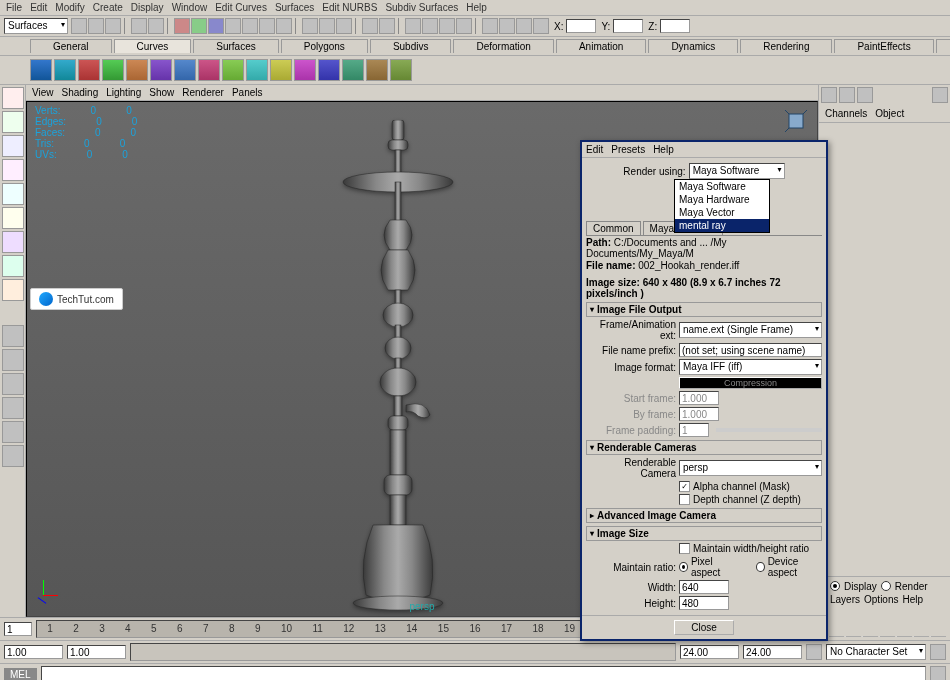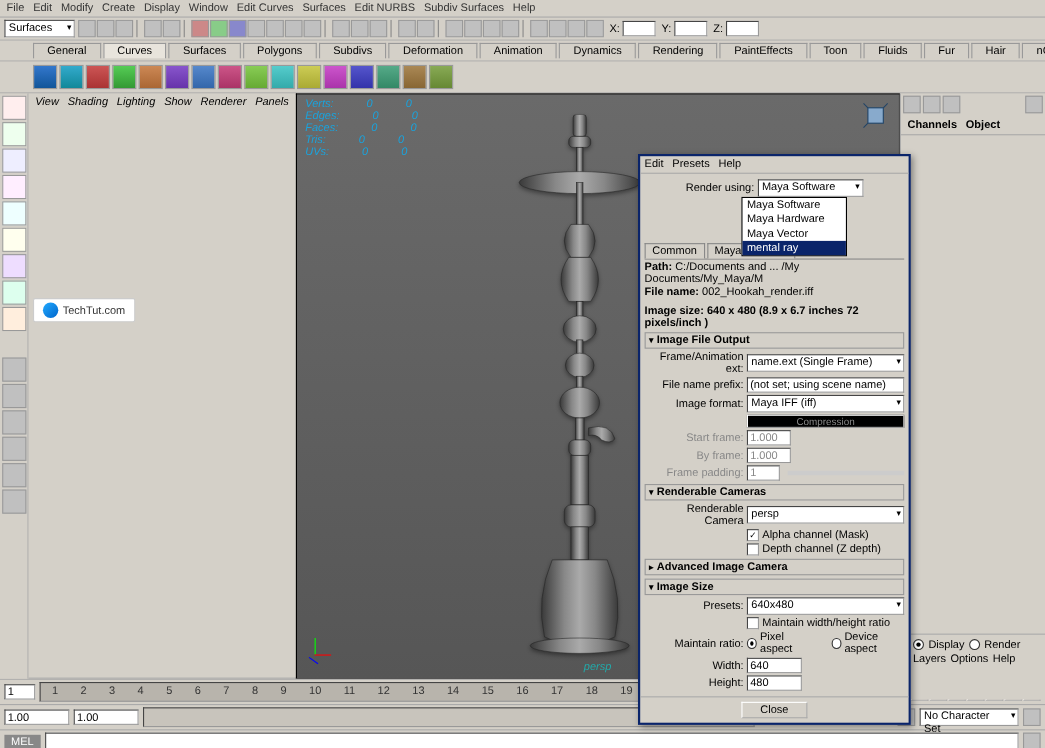--- a/index.html
+++ b/index.html
@@ -8,45 +8,45 @@
 .menubar span { cursor: default; color: #333; }
 .dropdown-row { display: flex; align-items: center; gap: 3px; padding: 2px 4px; border-bottom: 1px solid #aaa; }
 .combo { background: #fff; border: 1px inset #999; padding: 1px 14px 1px 3px; font-size: 10px; height: 16px; position: relative; }
 .combo::after { content: "▾"; position: absolute; right: 2px; top: 1px; font-size: 8px; }
 .toolbar-icons { display: flex; gap: 1px; align-items: center; flex-wrap: nowrap; overflow: hidden; }
 .ticon { width: 16px; height: 16px; background: #c0c0c0; border: 1px solid #999; display: inline-block; }
 .tsep { width: 4px; height: 16px; border-left: 1px solid #888; margin: 0 2px; }
 .coord-label { font-size: 10px; margin-left: 2px; }
 .coord-input { width: 30px; height: 14px; background: #fff; border: 1px inset #999; }
 .module-tabs { display: flex; gap: 2px; padding: 2px 30px; background: #d4d0c8; border-bottom: 1px solid #aaa; }
-.module-tabs span { padding: 1px 12px; background: #d4d0c8; border: 1px solid #999; border-bottom: none; font-size: 10px; cursor: default; }
+.module-tabs span { padding: 1px 22px; background: #d4d0c8; border: 1px solid #999; border-bottom: none; font-size: 10px; cursor: default; }
 .module-tabs span.active { background: #e8e4dc; }
 .shelf { display: flex; gap: 2px; padding: 3px 30px; background: #d4d0c8; border-bottom: 1px solid #aaa; }
 .shelf-icon { width: 22px; height: 22px; border: 1px solid #999; display: inline-block; }
 .main-area { display: flex; height: 532px; position: relative; }
 .left-tools { width: 26px; background: #d4d0c8; display: flex; flex-direction: column; gap: 2px; padding: 2px; border-right: 1px solid #aaa; }
 .ltool { width: 22px; height: 22px; border: 1px solid #999; background: #c0c0c0; }
-.viewport-wrap { flex: 1; display: flex; flex-direction: row; font-style: italic; }
+.viewport-wrap { flex: 1; display: flex; flex-direction: column; }
 .view-menu { display: flex; gap: 8px; padding: 2px 6px; background: #d4d0c8; border-bottom: 1px solid #aaa; font-size: 10px; }
 .viewport { flex: 1; background: #626262; position: relative; border: 1px inset #444; }
 .hud { position: absolute; top: 3px; left: 8px; color: #1aa3dd; font-size: 10px; }
 .hud-row { display: flex; gap: 30px; }
 .persp-label { position: absolute; bottom: 4px; left: 50%; transform: translateX(-50%); color: #2aa; font-size: 10px; }
 .fps-label { position: absolute; bottom: 4px; right: 8px; color: #ddd; font-size: 10px; }
 .axis-gizmo { position: absolute; bottom: 6px; left: 8px; width: 30px; height: 30px; }
 .axis-gizmo .y { position: absolute; width: 1px; height: 15px; background: #0f0; left: 8px; top: 0; }
 .axis-gizmo .x { position: absolute; width: 15px; height: 1px; background: #f00; left: 8px; top: 15px; }
 .axis-gizmo .z { position: absolute; width: 10px; height: 1px; background: #00f; left: 2px; top: 20px; transform: rotate(35deg); }
 .cam-cube { position: absolute; top: 6px; right: 6px; width: 28px; height: 28px; }
-.right-panel { width: 132px; background: #d4d0c8; border-left: 1px solid #aaa; font-weight: bold; }
+.right-panel { width: 132px; background: #d4d0c8; border-left: 1px solid #aaa; }
 .rp-tabs { display: flex; font-size: 10px; border-bottom: 1px solid #aaa; padding: 2px; }
 .rp-tabs span { padding: 1px 4px; }
 .rp-lower { position: absolute; right: 0; bottom: 44px; width: 122px; height: 60px; background: #d4d0c8; border-top: 1px solid #aaa; padding: 2px; }
 .rp-lower .radio-row { display: flex; gap: 4px; font-size: 10px; margin: 2px 0; }
-.watermark { position: absolute; top: 271px; left: 30px; background: #fff; border: 1px solid #ccc; border-radius: 2px; padding: 3px 8px; display: flex; align-items: center; gap: 4px; font-size: 11px; color: #333; z-index: 5; }
+.watermark { position: absolute; top: 288px; left: 30px; background: #fff; border: 1px solid #ccc; border-radius: 2px; padding: 3px 8px; display: flex; align-items: center; gap: 4px; font-size: 11px; color: #333; z-index: 5; }
 .watermark .logo { width: 14px; height: 14px; border-radius: 50%; background: linear-gradient(135deg,#2af,#06c); }
 
 .dialog { position: absolute; top: 140px; left: 580px; width: 248px; background: #d4d0c8; border: 2px solid #0a246a; box-shadow: 2px 2px 6px rgba(0,0,0,.4); z-index: 10; }
 .dlg-title { background: linear-gradient(#2a5bc0,#0a246a); color: #fff; padding: 2px 4px; font-size: 11px; display: flex; justify-content: space-between; align-items: center; }
 .dlg-title .btns span { display: inline-block; width: 14px; height: 12px; background: #d4d0c8; border: 1px solid #fff; margin-left: 1px; text-align: center; font-size: 8px; line-height: 10px; color: #000; }
 .dlg-menu { display: flex; gap: 8px; padding: 2px 4px; font-size: 10px; border-bottom: 1px solid #aaa; }
 .dlg-body { padding: 3px 4px; font-size: 10px; }
 .dlg-row { display: flex; align-items: center; margin: 2px 0; gap: 3px; }
 .dlg-label { text-align: right; flex: 0 0 90px; }
 .dlg-field { background: #fff; border: 1px inset #999; padding: 0 2px; height: 14px; flex: 1; font-size: 10px; }
@@ -393,24 +393,20 @@
       </div>
     <div class="dlg-row">
         <span class="dlg-label"></span>
         <span class="checkbox"></span>
         <span>Depth channel (Z depth)</span>
       </div>
 
     <div class="section-head collapsed">Advanced Image Camera</div>
     <div class="section-head">Image Size</div>
     <div class="dlg-row">
-        <span class="dlg-label">Presets:</span>
-        <span class="combo dlg-combo">640x480</span>
-      </div>
-    <div class="dlg-row">
         <span class="dlg-label"></span>
         <span class="checkbox"></span>
         <span>Maintain width/height ratio</span>
       </div>
     <div class="dlg-row">
         <span class="dlg-label">Maintain ratio:</span>
         <span class="radio on"></span>
         <span>Pixel aspect</span>
         <span style="width:14px"></span>
         <span class="radio"></span>
@@ -470,21 +466,21 @@
     <span>⏭</span>
   </div>
 </div>
 <div class="slider-strip">
   <input class="range-box" value="1.00" style="">
   <input class="range-box" value="1.00" style="">
   <div class="timeline" style="background:#c8c4bc"></div>
   <input class="range-box" value="24.00" style="">
   <input class="range-box" value="24.00" style="">
   <span class="ticon"></span>
-  <span class="combo" style="width:90px">No Character Set</span>
+  <span class="combo" style="width:100px">No Character Set</span>
   <span class="ticon"></span>
 </div>
 
 <div class="cmd-line">
   <span style="background:#888;color:#fff;padding:1px 6px">MEL</span>
   <input class="cmd-input" style="">
   <span class="ticon"></span>
 </div>
 
 </body></html>

